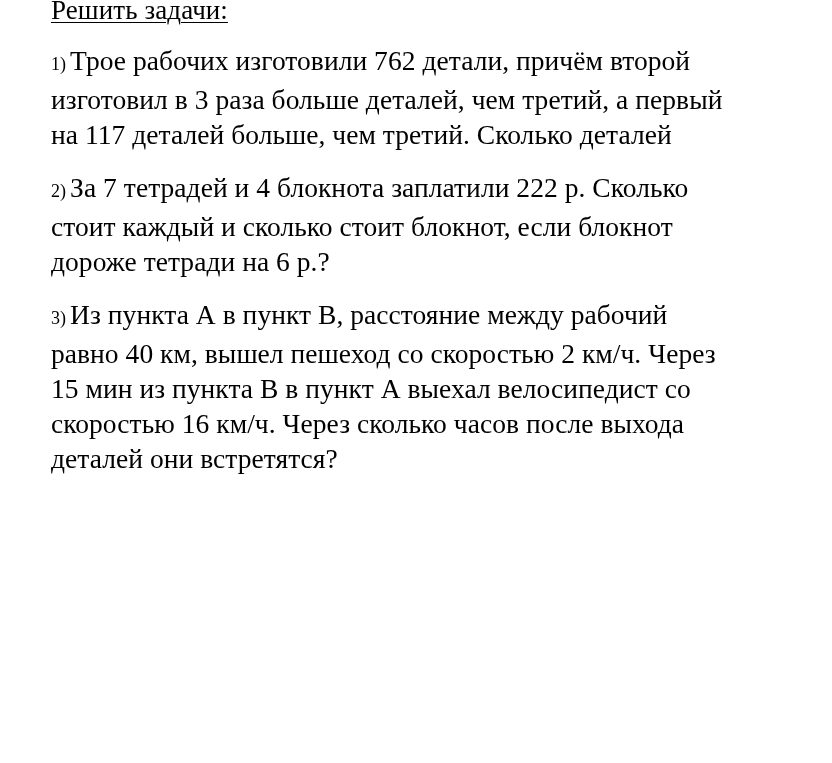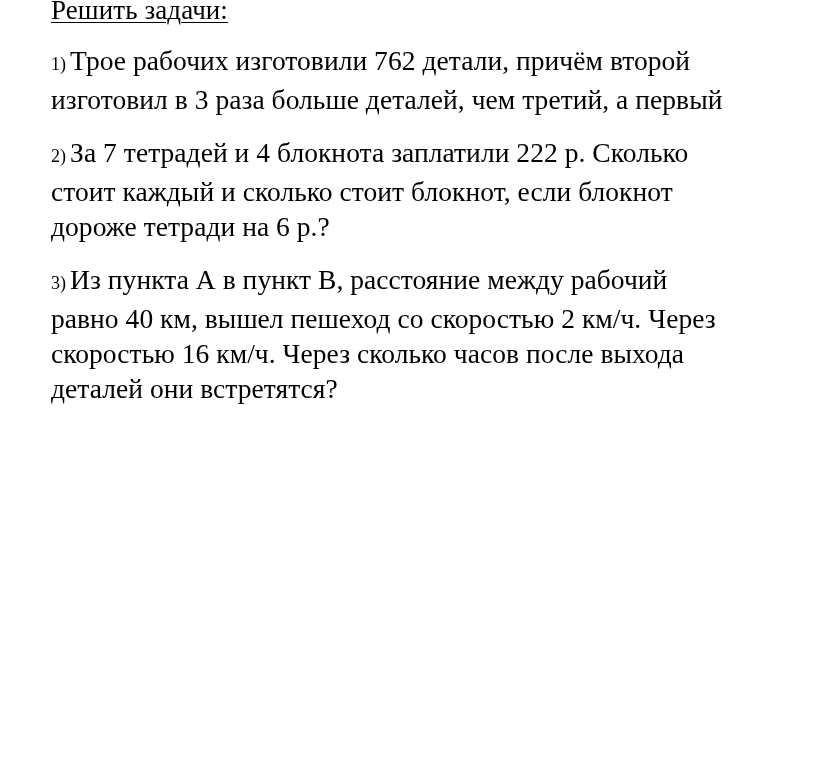--- a/index.html
+++ b/index.html
@@ -46,27 +46,29 @@
   </style>
 </head>
 <body>
 
 <div class="doc">
   <div class="title">Решить задачи:</div>
 
   <div class="task">
     <span class="line"><span class="num">1)</span><span>Трое рабочих изготовили 762 детали, причём второй</span></span>
     <span class="line">изготовил в 3 раза больше деталей, чем третий, а первый</span>
+    <span class="line">на 117 деталей больше, чем третий. Сколько деталей</span>
   </div>
 
   <div class="task">
     <span class="line"><span class="num">2)</span><span>За 7 тетрадей и 4 блокнота заплатили 222 р. Сколько</span></span>
     <span class="line">стоит каждый и сколько стоит блокнот, если блокнот</span>
     <span class="line">дороже тетради на 6 р.?</span>
   </div>
 
   <div class="task">
     <span class="line"><span class="num">3)</span><span>Из пункта А в пункт В, расстояние между рабочий</span></span>
     <span class="line">равно 40 км, вышел пешеход со скоростью 2 км/ч. Через</span>
+    <span class="line">15 мин из пункта В в пункт А выехал велосипедист со</span>
     <span class="line">скоростью 16 км/ч. Через сколько часов после выхода</span>
     <span class="line">деталей они встретятся?</span>
   </div>
 </div>
 
 </body></html>

